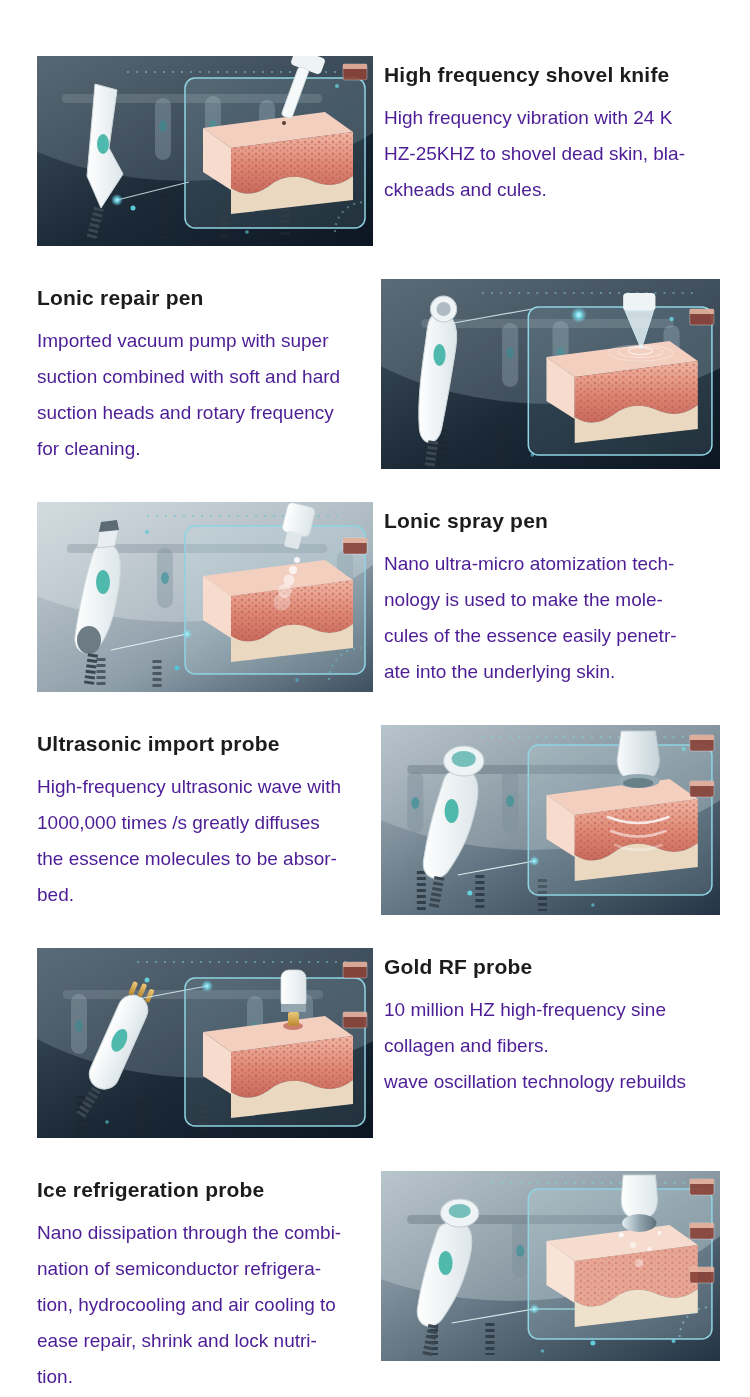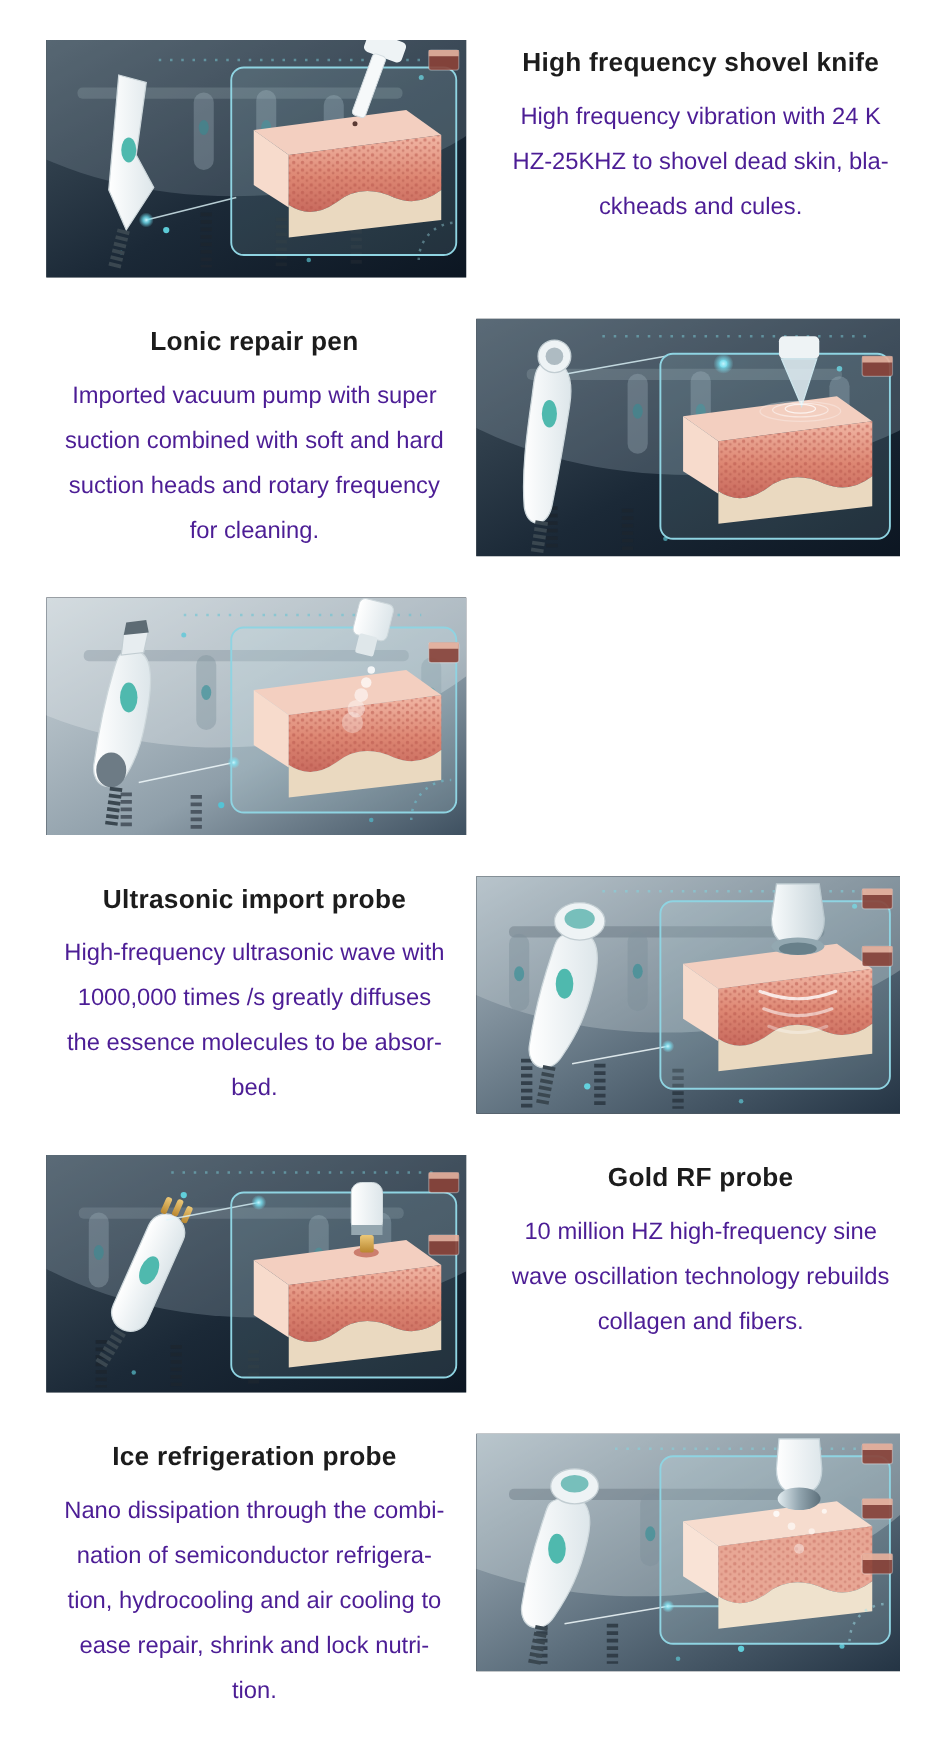--- a/index.html
+++ b/index.html
@@ -1,18 +1,18 @@
 <!DOCTYPE html>
 <html><head>
 <meta charset="utf-8">
 <title>Product features</title>
 <style>
   html,body{margin:0;padding:0;}
   body{background:#ffffff;font-family:"Liberation Sans","DejaVu Sans",sans-serif;}
-  .page{width:750px;min-height:1397px;background:#ffffff;padding-top:32px;box-sizing:border-box;text-align:center;}
+  .page{width:750px;min-height:1397px;background:#ffffff;padding-top:56px;box-sizing:border-box;}
   .row{display:flex;gap:11px;margin:0 13px 33px 37px;align-items:flex-start;}
   .fig{width:336px;height:190px;flex:none;overflow:hidden;background:#16222e;}
   .fig svg{display:block;width:100%;height:100%;}
   .row.rev .fig{width:339px;}
   .row.rev .text{flex:none;width:333px;}
   .text{flex:1;min-width:0;padding-top:2px;}
   .text h2{font-size:21px;line-height:26px;color:#1c1c1c;margin:4px 0 12px 0;font-weight:bold;letter-spacing:.2px;}
   .line{font-size:19px;color:#4c1d95;line-height:36px;white-space:nowrap;}
 </style>
 </head>
@@ -253,20 +253,27 @@
         </g>
         <g opacity="0.9">
             <rect x="306" y="36" width="24" height="16" rx="2" fill="#8a4238" stroke="#ffffff" stroke-opacity="0.35"></rect>
             <rect x="306" y="36" width="24" height="5" fill="#e8b09c"></rect>
           </g>
         <g stroke="#6fc7d6" opacity="0.55" fill="none">
             <path d="M292 178 a32 32 0 0 1 32 -32" stroke-dasharray="2 5" stroke-width="2"></path>
           </g>
       </svg>
     </figure>
+    <div class="text">
+      <h2>Lonic spray pen</h2>
+      <div class="line">Nano ultra-micro atomization tech-</div>
+      <div class="line">nology is used to make the mole-</div>
+      <div class="line">cules of the essence easily penetr-</div>
+      <div class="line">ate into the underlying skin.</div>
+    </div>
   </section>
 
   <section class="row rev">
     <div class="text">
       <h2>Ultrasonic import probe</h2>
       <div class="line">High-frequency ultrasonic wave with</div>
       <div class="line">1000,000 times /s greatly diffuses</div>
       <div class="line">the essence molecules to be absor-</div>
       <div class="line">bed.</div>
     </div>
@@ -379,22 +386,22 @@
           <rect x="306" y="14" width="24" height="16" rx="2" fill="#8a4238" stroke="#ffffff" stroke-opacity="0.35"></rect>
             <rect x="306" y="14" width="24" height="5" fill="#e8b09c"></rect>
           <rect x="306" y="64" width="24" height="16" rx="2" fill="#8a4238" stroke="#ffffff" stroke-opacity="0.35"></rect>
             <rect x="306" y="64" width="24" height="5" fill="#e8b09c"></rect>
         </g>
       </svg>
     </figure>
     <div class="text">
       <h2>Gold RF probe</h2>
       <div class="line">10 million HZ high-frequency sine</div>
+      <div class="line">collagen and fibers.</div>
       <div class="line">wave oscillation technology rebuilds</div>
-      <div class="line">collagen and fibers.</div>
     </div>
   </section>
 
   <section class="row rev">
     <div class="text">
       <h2>Ice refrigeration probe</h2>
       <div class="line">Nano dissipation through the combi-</div>
       <div class="line">nation of semiconductor refrigera-</div>
       <div class="line">tion, hydrocooling and air cooling to</div>
       <div class="line">ease repair, shrink and lock nutri-</div>

